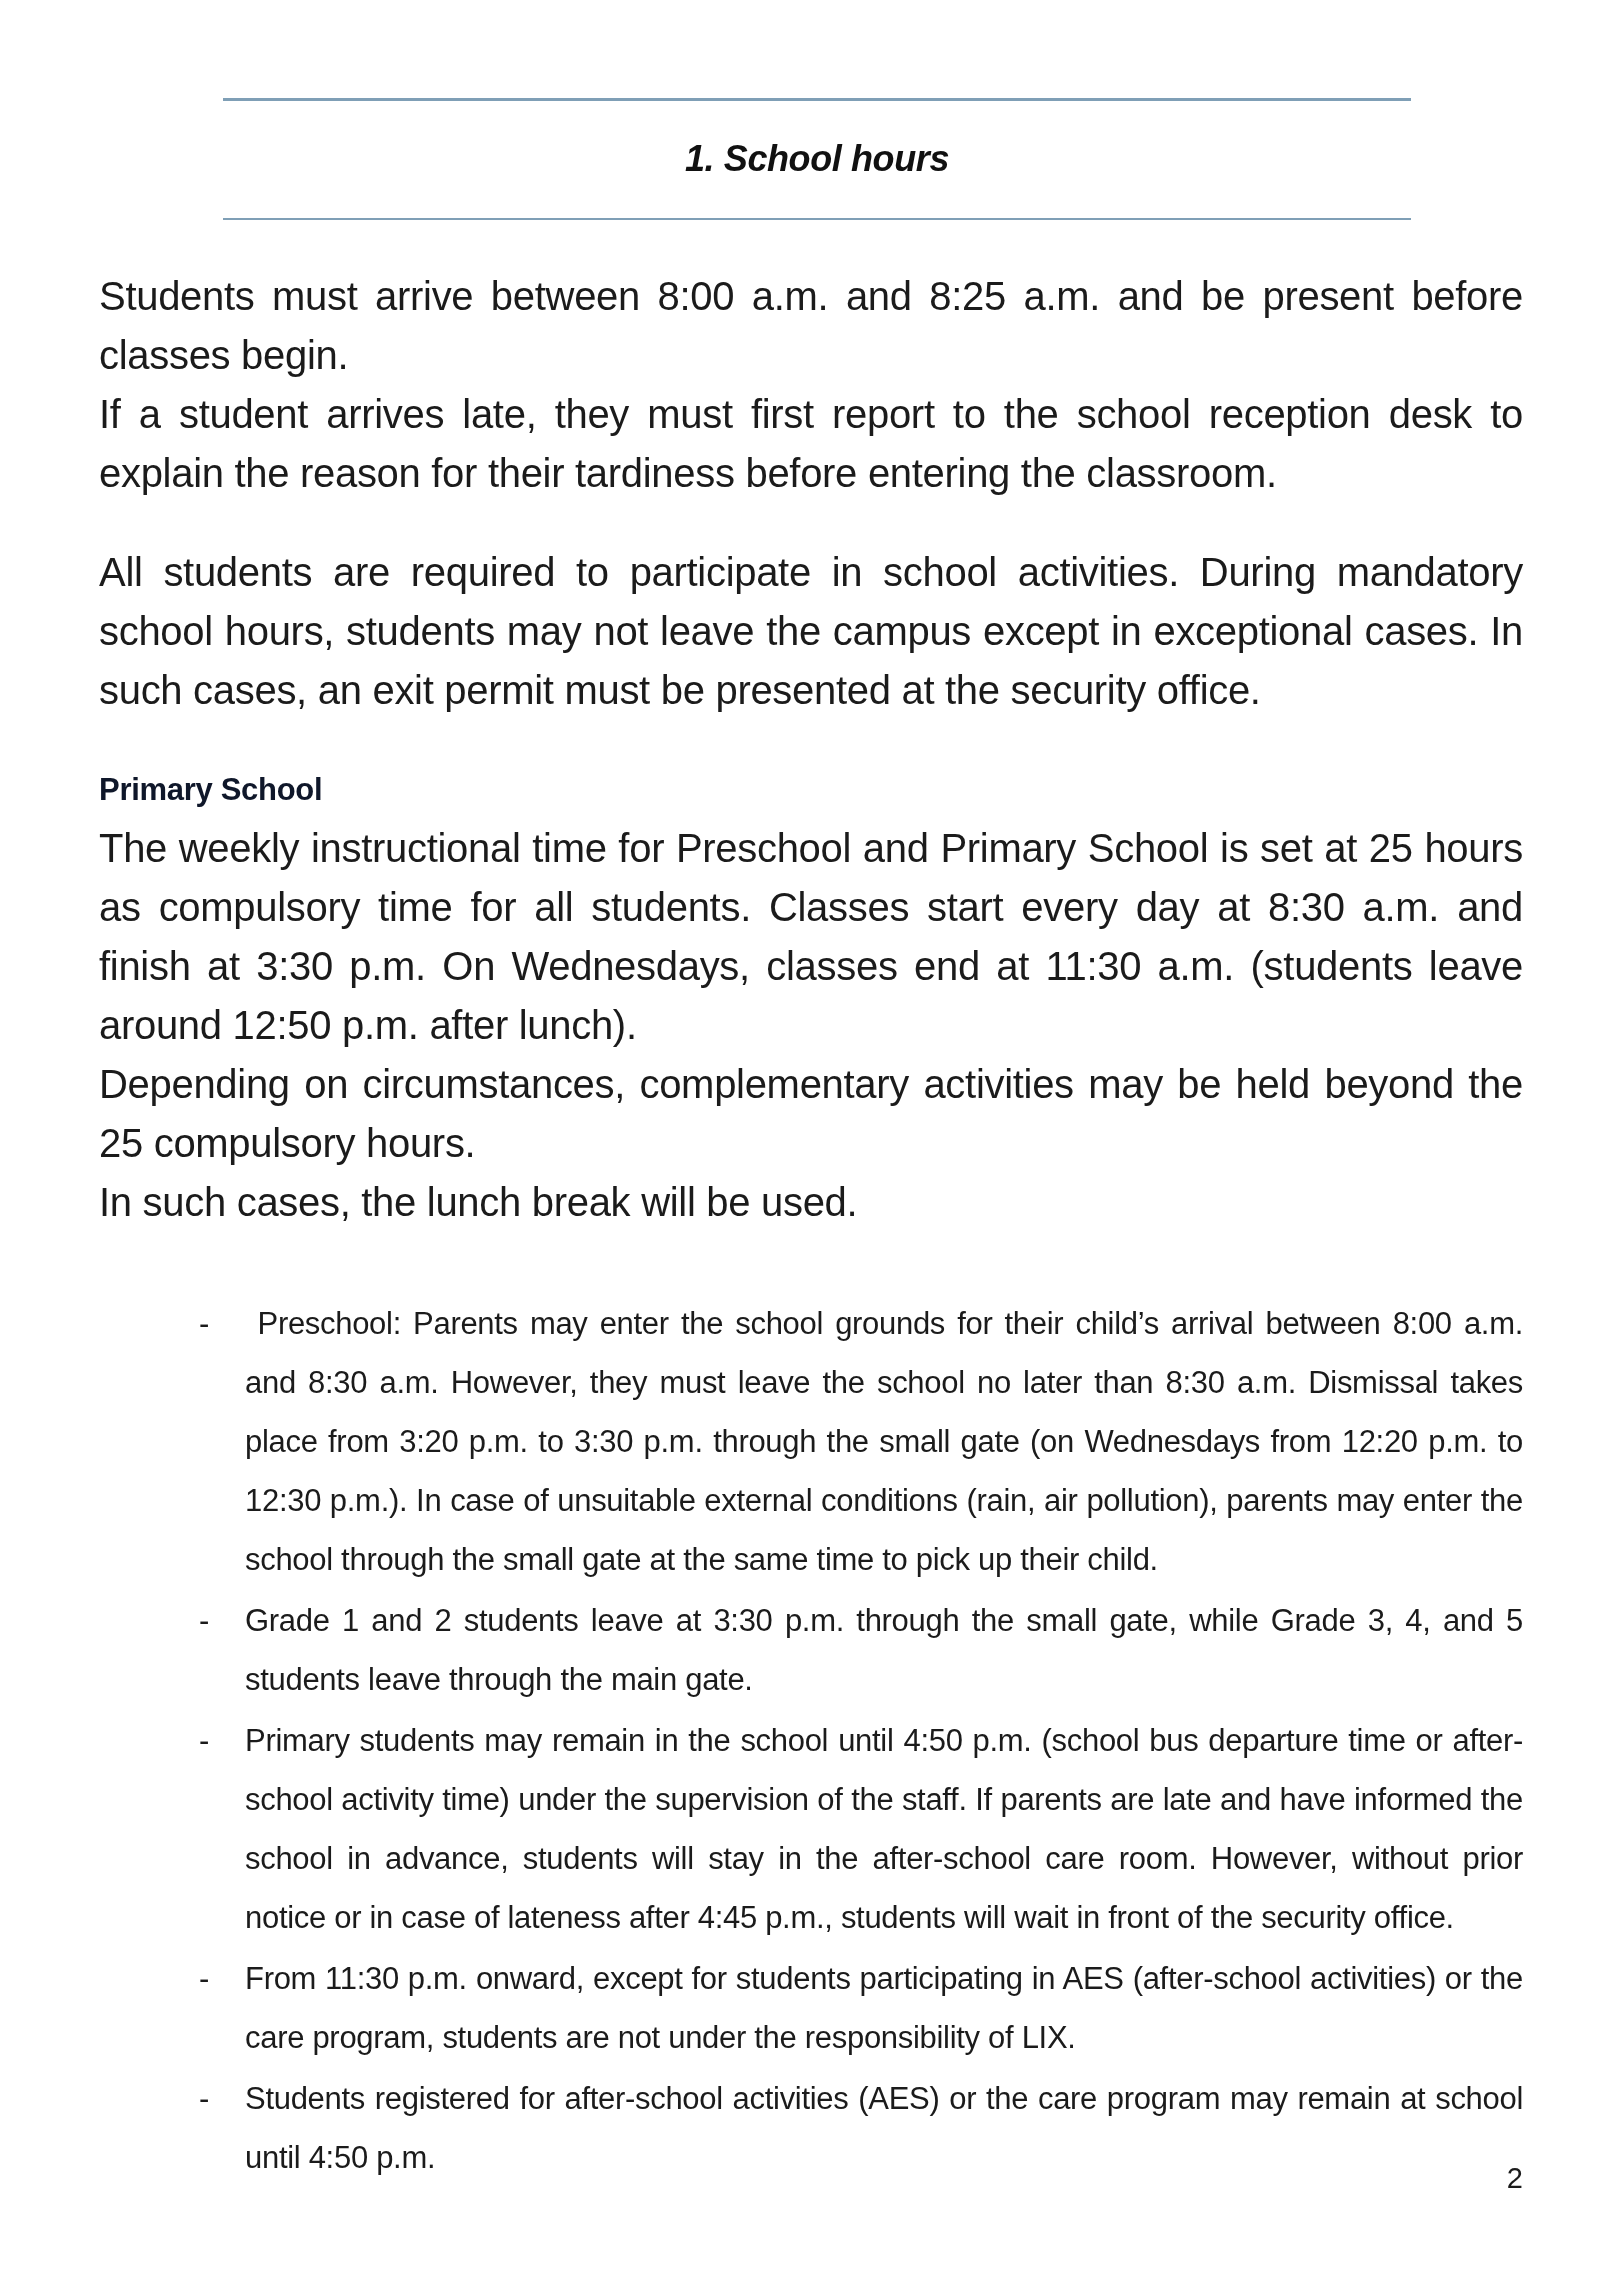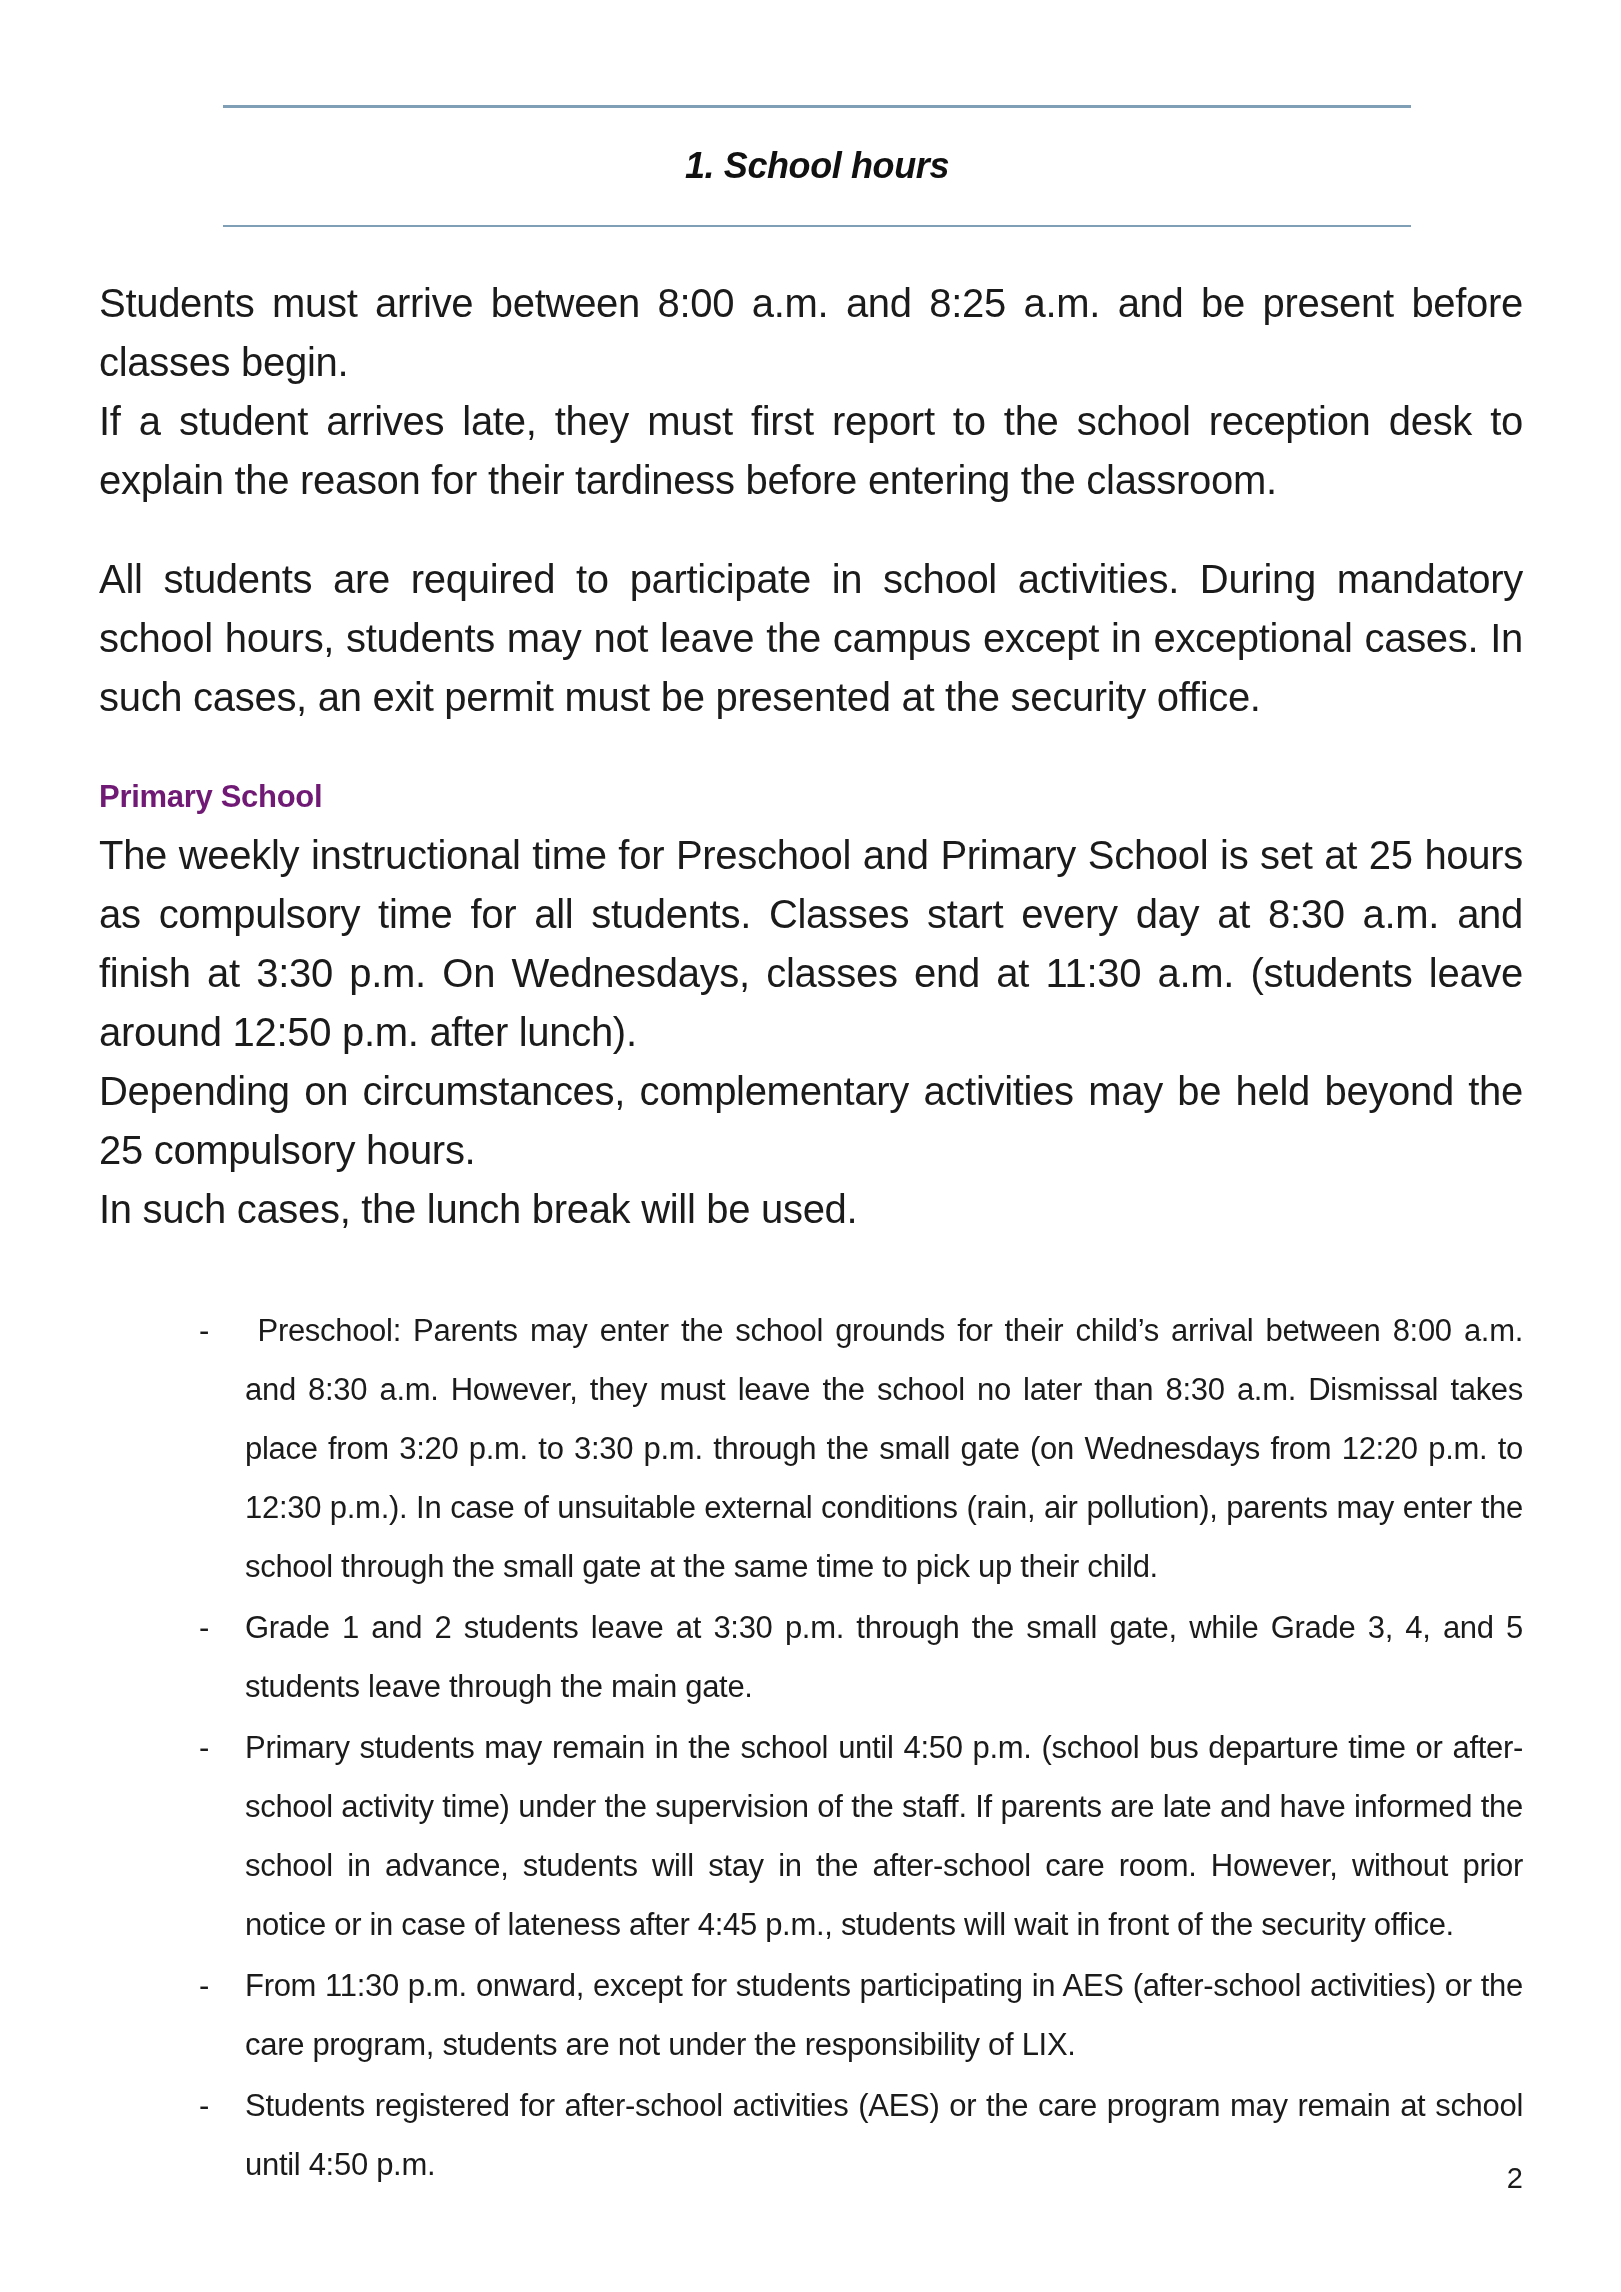--- a/index.html
+++ b/index.html
@@ -12,21 +12,21 @@
     width: 1622px;
     height: 2293px;
     background: #ffffff;
     overflow: hidden;
     font-family: "Liberation Sans", "DejaVu Sans", sans-serif;
     color: #1b1b1b;
   }
   .content {
     position: absolute;
     left: 99px;
-    top: 7px;
+    top: 0;
     width: 1424px;
   }
   .rule {
     height: 2.7px;
     background: #7f9fb6;
     margin-left: 124px;
     margin-right: 112px;
   }
   .rule-top { margin-top: 98px; }
   .title-row {
@@ -53,21 +53,21 @@
     text-align: justify;
   }
   .first-para { margin-top: 47px; }
   .gap { margin-top: 40px; }
   .heading {
     margin: 40px 0 0 0;
     font-size: 31px;
     line-height: 59px;
     font-weight: bold;
     letter-spacing: -0.3px;
-    color: #701a75;
+    color: #0f172a;
   }
   .bullets {
     list-style: none;
     margin: 62px 0 0 0;
     padding: 0;
   }
   .item {
     position: relative;
     padding-left: 146px;
     font-size: 31px;

